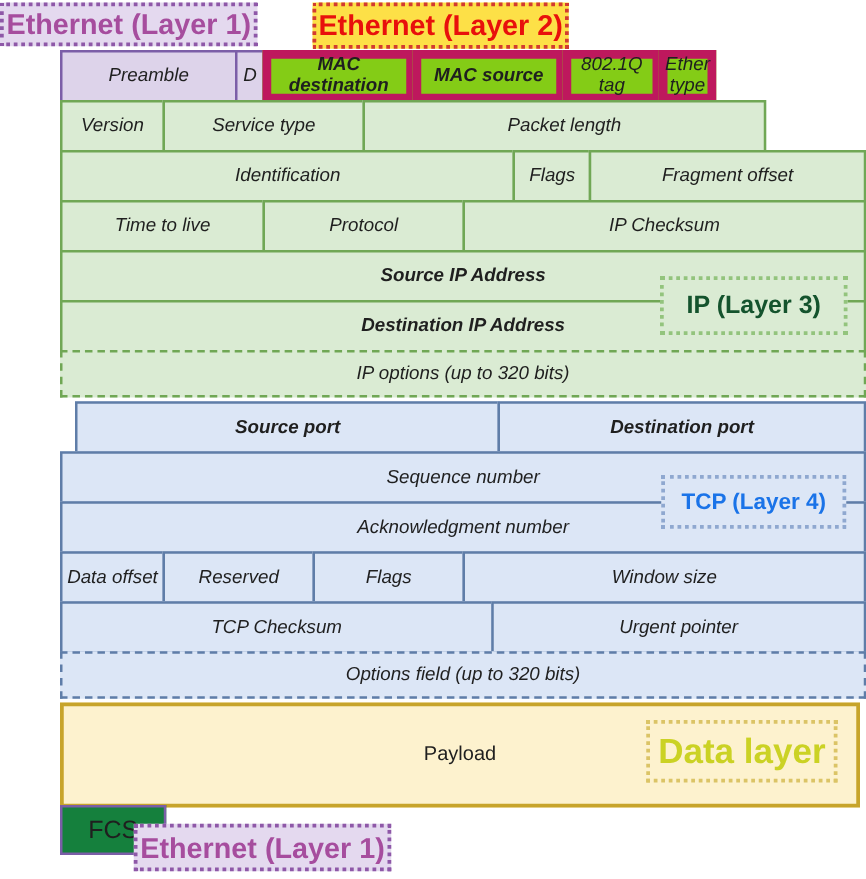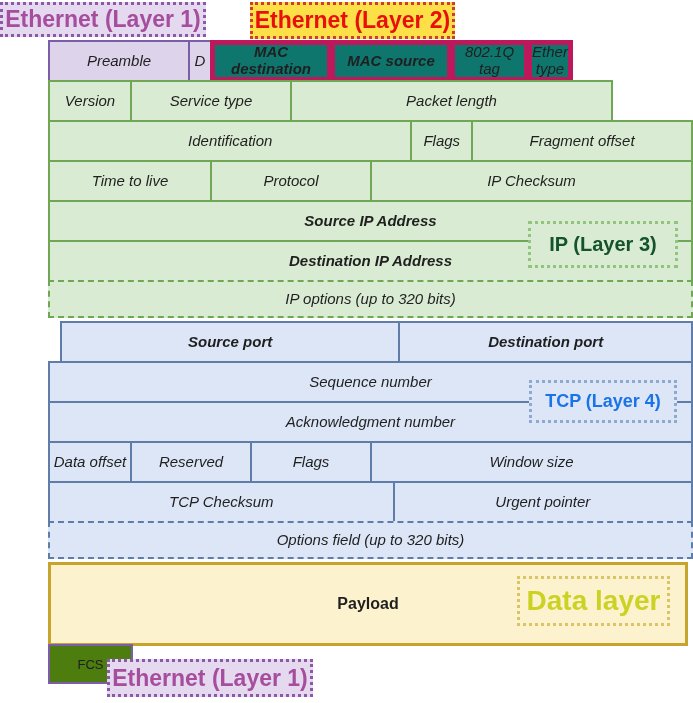--- a/index.html
+++ b/index.html
@@ -8,33 +8,33 @@
   .frame{position:absolute;left:48px;top:40px;width:645px;}
   .row{display:flex;margin-top:-2px;}
   .row.first{margin-top:0;}
   .gap3{margin-top:3px;padding-left:12px;}
   .cell{box-sizing:border-box;height:42px;display:flex;align-items:center;justify-content:center;
         text-align:center;font-size:15px;line-height:1.12;margin-left:-2px;padding:0 2px;font-style:italic;}
   .cell:first-child{margin-left:0;}
   .h38{height:38px;}
   .b{font-weight:bold;}
   .purple{background:#DDD3EA;border:2px solid #7B5EA7;}
-  .red{background:#0f766e;border:5px solid #be185d;}
+  .red{background:#84cc16;border:7px solid #be185d;}
   .green{background:#DAEBD3;border:2px solid #70A755;}
   .blue{background:#DCE6F6;border:2px solid #5F7DA8;}
   .dashed{border-style:dashed;}
   
   .w142{width:142px}.w24{width:24px}.w122{width:122px}.w79{width:79px}.w46{width:46px}
   .w84{width:84px}.w82{width:82px}.w162{width:162px}.w323{width:323px}
   .w324{width:373px}.w64{width:64px}.w261{width:227px}.w164{width:164px}.w645{width:645px}
   .payload{box-sizing:border-box;margin-top:3px;width:640px;height:84px;background:#FDF2CE;
            border:3px solid #C7A42B;display:flex;align-items:center;justify-content:center;
-           font-size:16px;font-weight:bold;}
-  .fcs{box-sizing:border-box;margin-top:-2px;width:85px;height:40px;background:#4d7c0f;
-       border:2px solid #7B5EA7;display:flex;align-items:center;justify-content:center;font-size:13px;}
+           font-size:16px;font-weight:normal;}
+  .fcs{box-sizing:border-box;margin-top:-2px;width:85px;height:40px;background:#15803d;
+       border:2px solid #7B5EA7;display:flex;align-items:center;justify-content:center;font-size:20px;}
   .float-label{position:absolute;box-sizing:border-box;display:flex;align-items:center;
                justify-content:center;font-weight:bold;text-align:center;white-space:nowrap;}
   .eth1-top{left:0;top:2px;width:206px;height:35px;background:#E4D9EF;border:3px dotted #8E58A8;
             color:#A64D9E;font-size:23px;}
   .eth2{left:250px;top:2px;width:205px;height:37px;background:#fde047;border:3px dotted #D23B31;
         color:#E8100C;font-size:23px;}
   .ip-label{left:528px;top:221px;width:150px;height:47px;background:#DAEBD3;
             border:3px dotted #93C47D;color:#14532d;font-size:20px;}
   .tcp-label{left:529px;top:380px;width:148px;height:43px;background:#DCE6F6;
              border:3px dotted #8FA8D0;color:#1A73E8;font-size:18px;}

